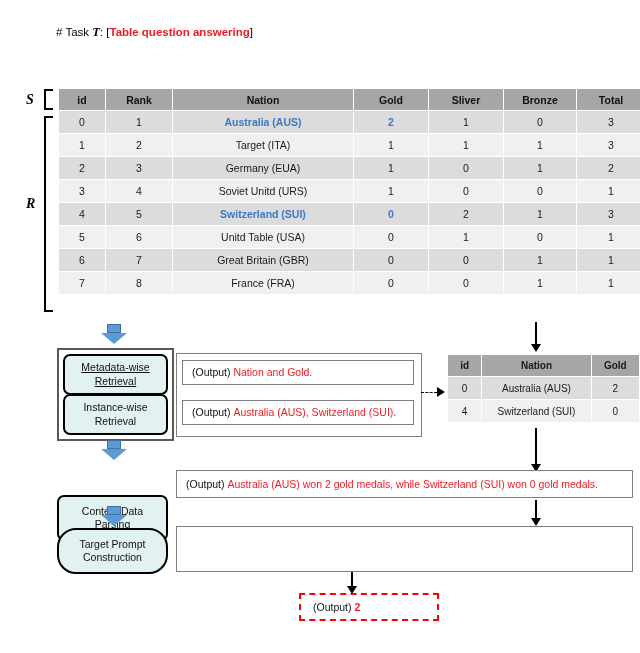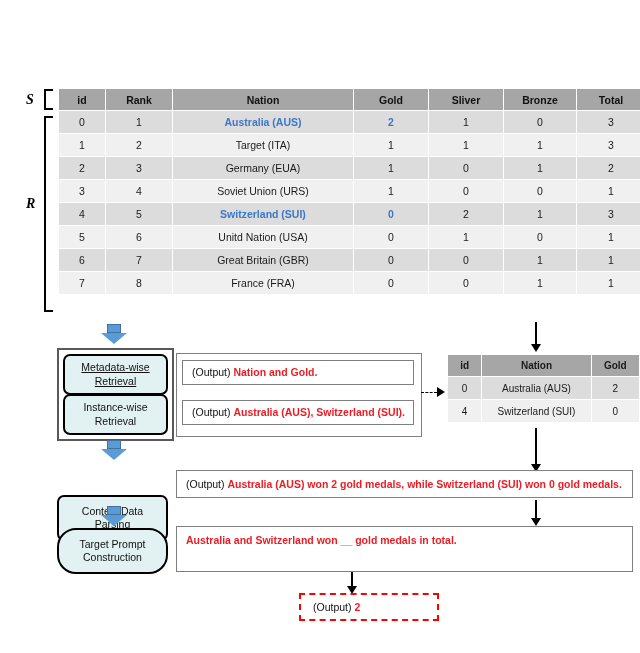--- a/index.html
+++ b/index.html
@@ -41,21 +41,21 @@
     display:flex;align-items:center;justify-content:center;line-height:13.5px;
   }
   .groupbox{border:2px solid #595959;background:#ffffff;}
 
   
   .obox{
     background:#ffffff;border:1.5px solid #7f7f7f;
     font-size:10.5px;color:#111;line-height:14.5px;
     display:flex;align-items:center;padding-left:9px;box-sizing:border-box;
   }
-  .obox .ored{color:#ED1C24;font-weight:bold;}
+  .obox .ored{color:#ED1C24;font-weight:normal;}
   .obox.multiline{display:block;padding-top:6px;}
 
   .dashbox{
     border:2.5px dashed #FF0000;background:#fff;
     font-size:10.5px;color:#111;display:flex;align-items:center;padding-left:12px;
     box-sizing:border-box;
   }
 
   
   #small-table{left:447px;top:354px;border-collapse:separate;border-spacing:1px 1px;table-layout:fixed;}
@@ -79,20 +79,23 @@
   .tarrow .head{width:0;height:0;margin:0 auto;
      border-left:5px solid transparent;border-right:5px solid transparent;border-top:8px solid #000;}
   .harrow{display:flex;align-items:center;}
   .harrow .hstem{height:0;border-top:1.6px dashed #000;flex:1;}
   .harrow .hhead{width:0;height:0;border-top:5px solid transparent;border-bottom:5px solid transparent;border-left:8px solid #000;}
 </style>
 </head>
 <body>
 
 <div id="header" class="abs">
+  <div class="line">
+    <span># Task </span><span class="ital">T</span><span>: [</span><span class="red">Table question answering</span><span>]</span>
+  </div>
 </div>
 
 <div class="abs brk-label" style="left:26px;top:92px;">S</div>
 <div class="abs bracket" style="left:44px;top:89px;height:17px;"></div>
 
 <div class="abs brk-label" style="left:26px;top:196px;">R</div>
 <div class="abs bracket" style="left:44px;top:116px;height:192px;"></div>
 
 <table id="main-table" class="abs">
   <colgroup>
@@ -139,39 +142,39 @@
         <td>3</td>
         <td>Germany (EUA)</td>
         <td>1</td>
         <td>0</td>
         <td>1</td>
         <td>2</td>
       </tr>
       <tr class="even">
         <td>3</td>
         <td>4</td>
-        <td>Soviet Union (URS)</td>
+        <td>Soviet Unitd (URS)</td>
         <td>1</td>
         <td>0</td>
         <td>0</td>
         <td>1</td>
       </tr>
       <tr class="odd">
         <td>4</td>
         <td>5</td>
         <td class="hl">Switzerland (SUI)</td>
         <td class="hl">0</td>
         <td>2</td>
         <td>1</td>
         <td>3</td>
       </tr>
       <tr class="even">
         <td>5</td>
         <td>6</td>
-        <td>Unitd Nation (USA)</td>
+        <td>Unitd Table (USA)</td>
         <td>0</td>
         <td>1</td>
         <td>0</td>
         <td>1</td>
       </tr>
       <tr class="odd">
         <td>6</td>
         <td>7</td>
         <td>Great Britain (GBR)</td>
         <td>0</td>
@@ -273,23 +276,20 @@
 <div class="abs obox" style="left:176px;top:470px;width:457px;height:28px;">
   <span>(Output)</span>&nbsp;<span class="ored">Australia (AUS) won 2 gold medals, while Switzerland (SUI) won 0 gold medals.</span>
 </div>
 
 <div class="abs tarrow" style="left:531px;top:500px;">
   <div class="stem" style="height:18px;"></div>
   <div class="head"></div>
 </div>
 
 <div class="abs obox multiline" style="left:176px;top:526px;width:457px;height:46px;">
-  <div>
-    <span class="ored">Australia and Switzerland won __ gold medals in total.</span>
-  </div>
 </div>
 
 <div class="abs tarrow" style="left:347px;top:572px;">
   <div class="stem" style="height:14px;"></div>
   <div class="head"></div>
 </div>
 
 <div class="abs dashbox" style="left:299px;top:593px;width:140px;height:28px;">
   <span>(Output)</span>&nbsp;<span class="red">2</span>
 </div>

